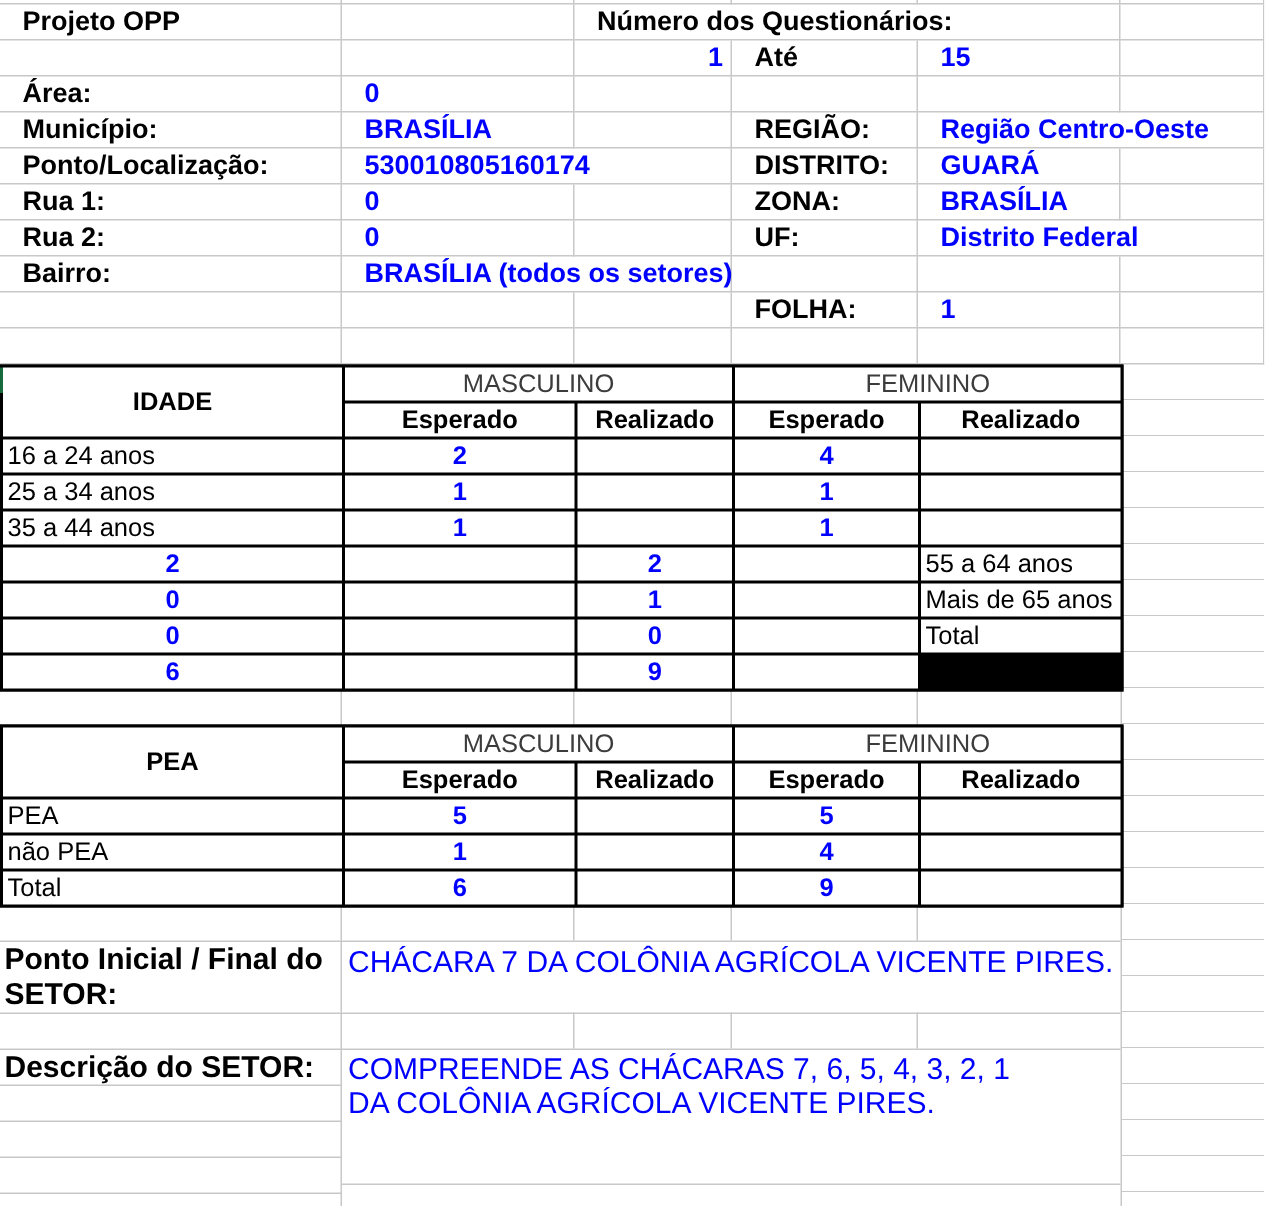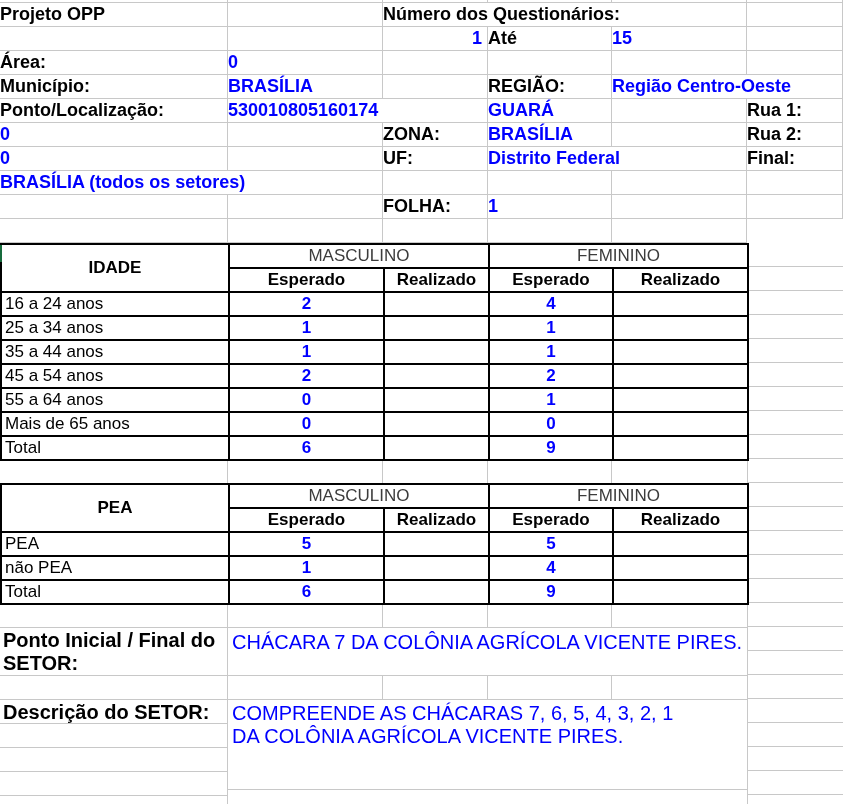--- a/index.html
+++ b/index.html
@@ -17,21 +17,21 @@
   .hgrid{
     position:absolute;left:0;top:0;width:843px;
     display:grid;
     grid-template-columns:228px 155px 105px 124px 135px 96px;
     grid-template-rows:3px repeat(10,24px);
   }
   .hgrid .c{
     border-right:1px solid var(--grid);
     border-bottom:1px solid var(--grid);
     font-size:18px;line-height:22px;
-    padding-left:0;white-space:nowrap;overflow:visible;
+    padding-left:15px;white-space:nowrap;overflow:visible;
   }
   .s2{grid-column:span 2}
   .s3{grid-column:span 3}
   .lbl{font-weight:bold;color:var(--ink)}
   .val{font-weight:bold;color:var(--blue)}
   .ralign{text-align:right;padding-right:5px}
   .quest{font-size:19px}
 
   
   .stat{
@@ -103,37 +103,38 @@
     <div class="c"></div>
 
     <div class="c lbl">Município:</div>
     <div class="c val">BRASÍLIA</div>
     <div class="c"></div>
     <div class="c lbl">REGIÃO:</div>
     <div class="c val s2">Região Centro-Oeste</div>
 
     <div class="c lbl">Ponto/Localização:</div>
     <div class="c val s2">530010805160174</div>
+    <div class="c lbl">DISTRITO:</div>
     <div class="c val">GUARÁ</div>
     <div class="c"></div>
 
     <div class="c lbl">Rua 1:</div>
     <div class="c val">0</div>
     <div class="c"></div>
     <div class="c lbl">ZONA:</div>
     <div class="c val">BRASÍLIA</div>
     <div class="c"></div>
 
     <div class="c lbl">Rua 2:</div>
     <div class="c val">0</div>
     <div class="c"></div>
     <div class="c lbl">UF:</div>
     <div class="c val s2">Distrito Federal</div>
 
-    <div class="c lbl">Final:</div>
+    <div class="c lbl">Bairro:</div>
     <div class="c val s2">BRASÍLIA (todos os setores)</div>
     <div class="c"></div>
     <div class="c"></div>
     <div class="c"></div>
 
     <div class="c"></div>
     <div class="c"></div>
     <div class="c"></div>
     <div class="c lbl">FOLHA:</div>
     <div class="c val">1</div>
@@ -186,21 +187,20 @@
       <div class="cell rowlabel">25 a 34 anos</div>
       <div class="cell numcell">1</div>
       <div class="cell numcell"></div>
       <div class="cell numcell">1</div>
       <div class="cell numcell"></div>
       <div class="cell rowlabel">35 a 44 anos</div>
       <div class="cell numcell">1</div>
       <div class="cell numcell"></div>
       <div class="cell numcell">1</div>
       <div class="cell numcell"></div>
-      <div class="cell rowlabel">45 a 54 anos</div>
       <div class="cell numcell">2</div>
       <div class="cell numcell"></div>
       <div class="cell numcell">2</div>
       <div class="cell numcell"></div>
       <div class="cell rowlabel">55 a 64 anos</div>
       <div class="cell numcell">0</div>
       <div class="cell numcell"></div>
       <div class="cell numcell">1</div>
       <div class="cell numcell"></div>
       <div class="cell rowlabel">Mais de 65 anos</div>

